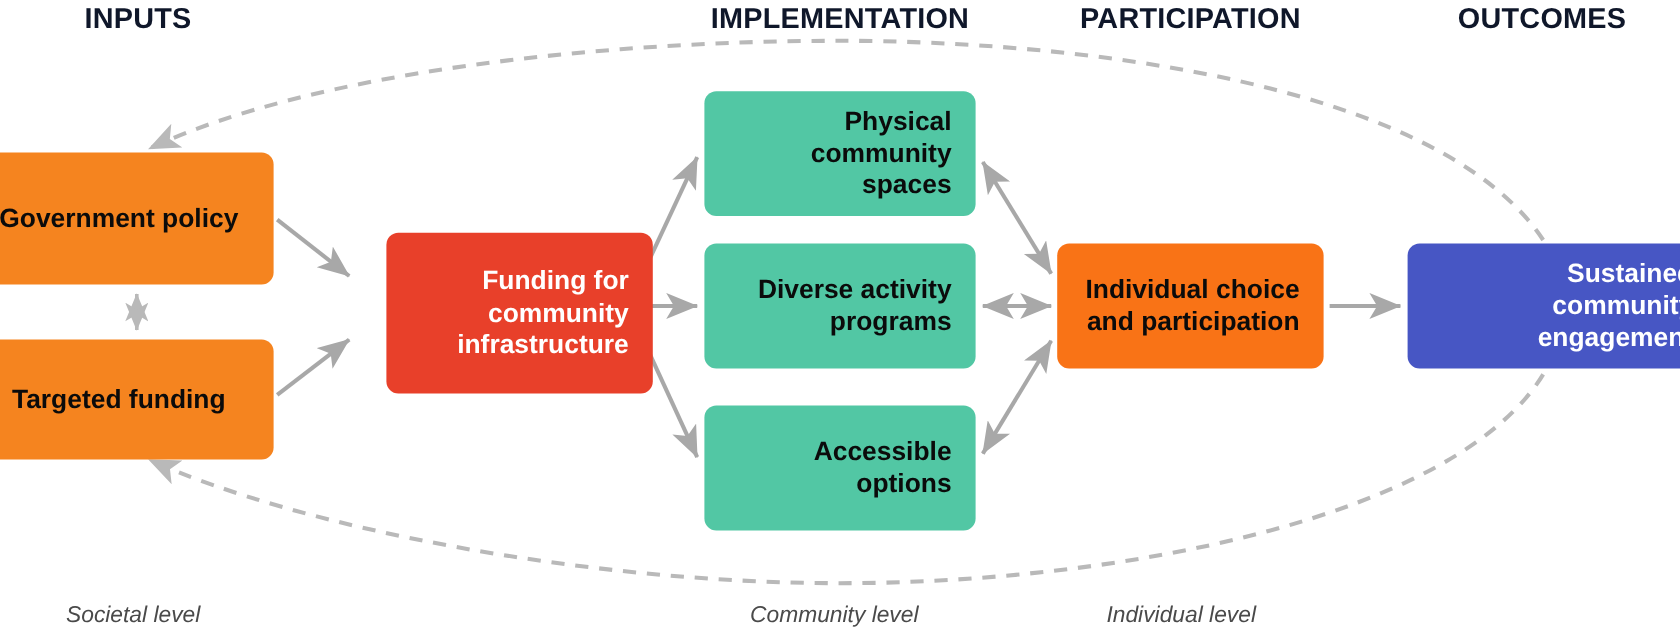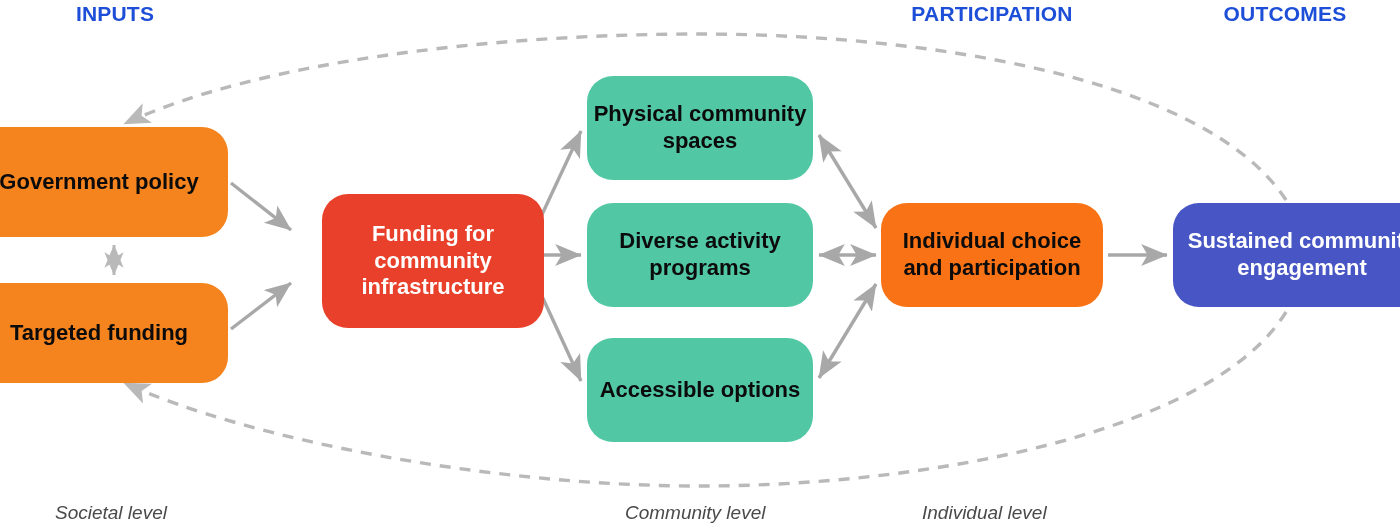--- a/index.html
+++ b/index.html
@@ -23,61 +23,64 @@
   svg.layer {
     position: absolute;
     left: 0;
     top: 0;
     width: 1400px;
     height: 530px;
     overflow: visible;
   }
   .col-header {
     position: absolute;
-    font-size: 21px;
+    font-size: 24px;
     font-weight: bold;
-    color: #1d4ed8;
+    color: #0f172a;
     letter-spacing: 0.2px;
     white-space: nowrap;
     transform: translateX(-50%);
     top: 2px;
   }
   .level-label {
     position: absolute;
     font-size: 19px;
     font-style: italic;
     color: #4a4a4a;
     white-space: nowrap;
     bottom: 6px;
     margin-top: 29px;
   }
   .node {
     position: absolute;
     display: flex;
     align-items: center;
     justify-content: center;
-    text-align: center;
+    text-align: right;
     box-sizing: border-box;
-    border-radius: 26px;
+    border-radius: 10px;
     font-size: 22px;
     font-weight: bold;
     line-height: 1.22;
-    padding: 4px 6px;
+    padding: 4px 20px;
   }
   .node .node-label { display: block; }
   .n-dark { color: #0b0b0b; }
   .n-light { color: #ffffff; }
 </style>
 </head>
 <body>
 
 <div id="stage">
 
   <div class="col-header" style="left:115px">
     <span>INPUTS</span>
+  </div>
+  <div class="col-header" style="left:700px">
+    <span>IMPLEMENTATION</span>
   </div>
   <div class="col-header" style="left:992px">
     <span>PARTICIPATION</span>
   </div>
   <div class="col-header" style="left:1285px">
     <span>OUTCOMES</span>
   </div>
 
   <svg class="layer" viewBox="0 0 1400 530">
     <defs>

